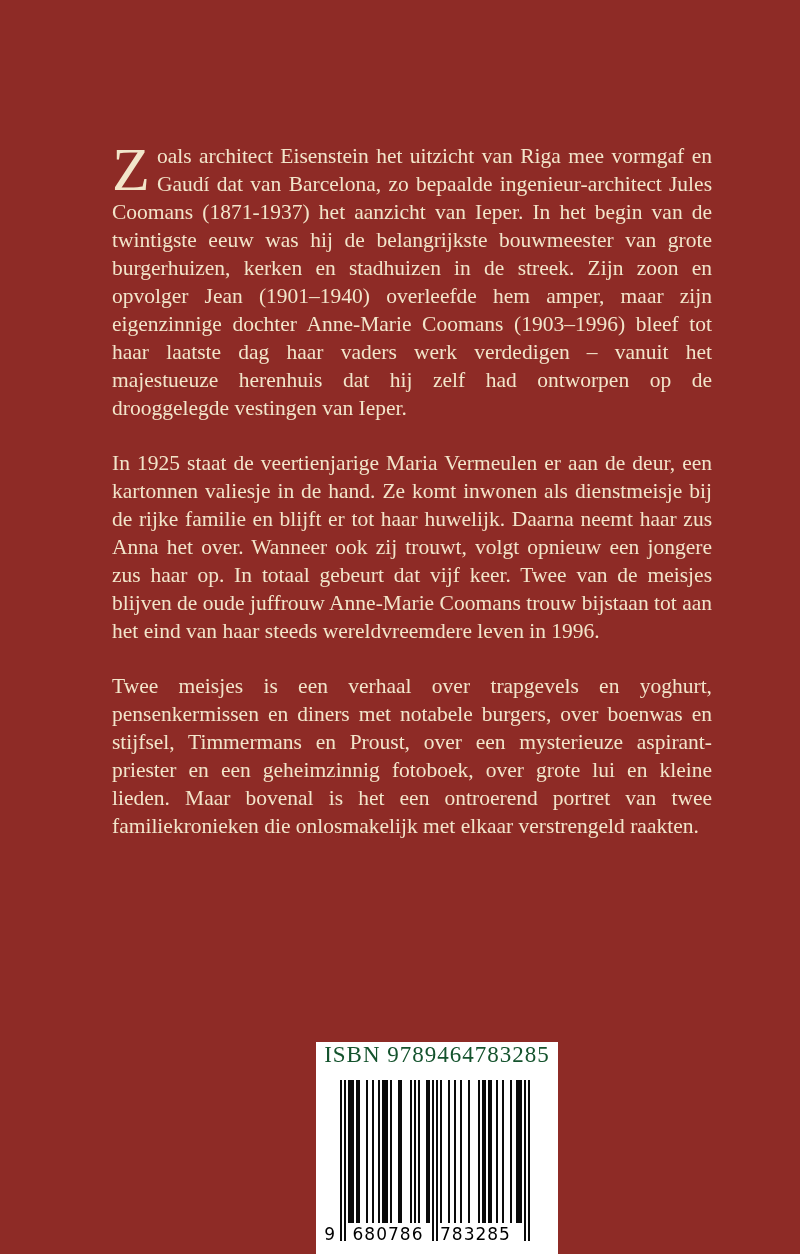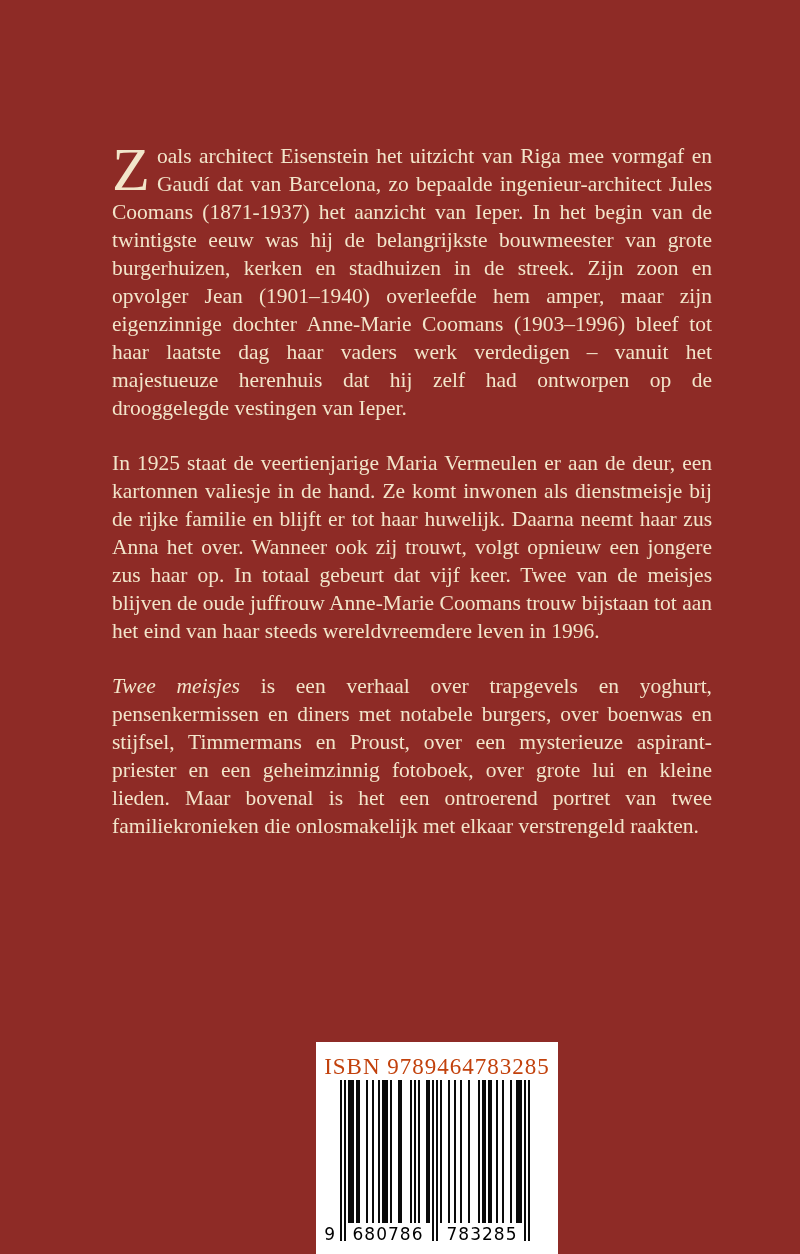--- a/index.html
+++ b/index.html
@@ -30,35 +30,35 @@
     line-height:28px;
     text-align:justify;
   }
   .blurb p{margin:0 0 27px 0;}
   .dropcap{
     float:left;
     font-size:62px;
     line-height:50px;
     padding:2px 7px 0 0;
   }
-  .italic{font-style:italic;}
+  .italic{}
   
   .isbn-box{
     position:absolute;
     left:316px;top:1042px;
     width:242px;height:212px;
     background:var(--box);
   }
   .isbn-label{
     display:block;
-    margin-top:12px;
+    margin-top:0;
     text-align:center;
     font-size:23px;
     letter-spacing:1px;
-    color:#c2410c;
+    color:#14532d;
     font-family:"Liberation Serif","DejaVu Serif",serif;
   }
   .barcode{
     position:absolute;
     left:24px;top:38px;
     width:190px;height:168px;
   }
   .bar{
     position:absolute;top:0;width:2px;
     height:143px;
@@ -68,21 +68,21 @@
   .bc-digit{
     position:absolute;
     top:145px;
     font-family:"DejaVu Sans","Liberation Sans",sans-serif;
     font-size:17px;
     line-height:19px;
     color:#000;
   }
   .bc-lead{left:-21px;width:16px;text-align:right;}
   .bc-g1{left:6px;width:84px;text-align:center;letter-spacing:1px;}
-  .bc-g2{left:100px;width:84px;text-align:center;letter-spacing:1px;}
+  .bc-g2{left:100px;width:84px;text-align:left;letter-spacing:1px;}
 </style>
 </head>
 <body>
 
 <div class="cover">
 
   <div class="blurb">
     <p>
       <span class="dropcap">Z</span><span>oals architect Eisenstein het uitzicht van Riga mee vormgaf en Gaudí dat van Barcelona, zo bepaalde ingenieur-architect Jules Coomans (1871-1937) het aanzicht van Ieper. In het begin van de twintigste eeuw was hij de belangrijkste bouwmeester van grote burgerhuizen, kerken en stadhuizen in de streek. Zijn zoon en opvolger Jean (1901–1940) overleefde hem amper, maar zijn eigenzinnige dochter Anne-Marie Coomans (1903–1996) bleef tot haar laatste dag haar vaders werk verdedigen – vanuit het majestueuze herenhuis dat hij zelf had ontworpen op de drooggelegde vestingen van Ieper.</span>
     </p>

